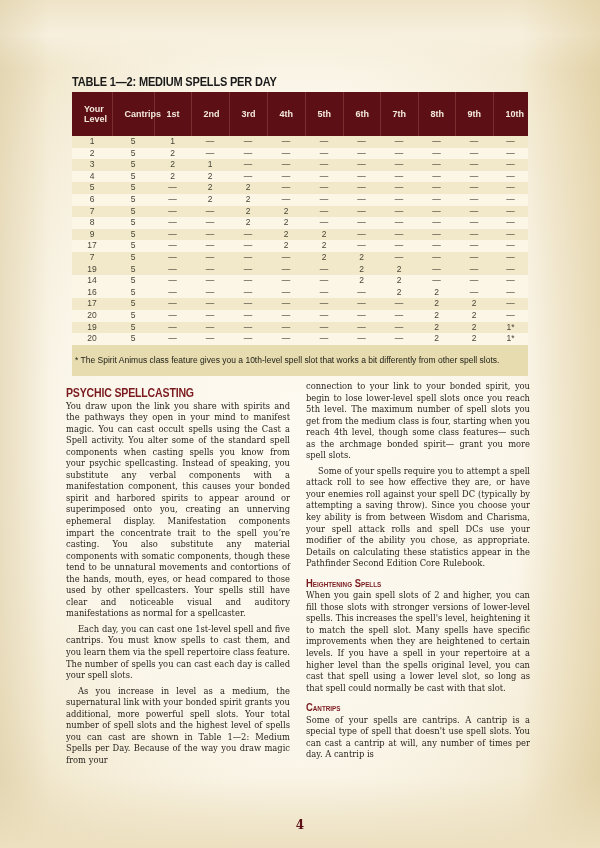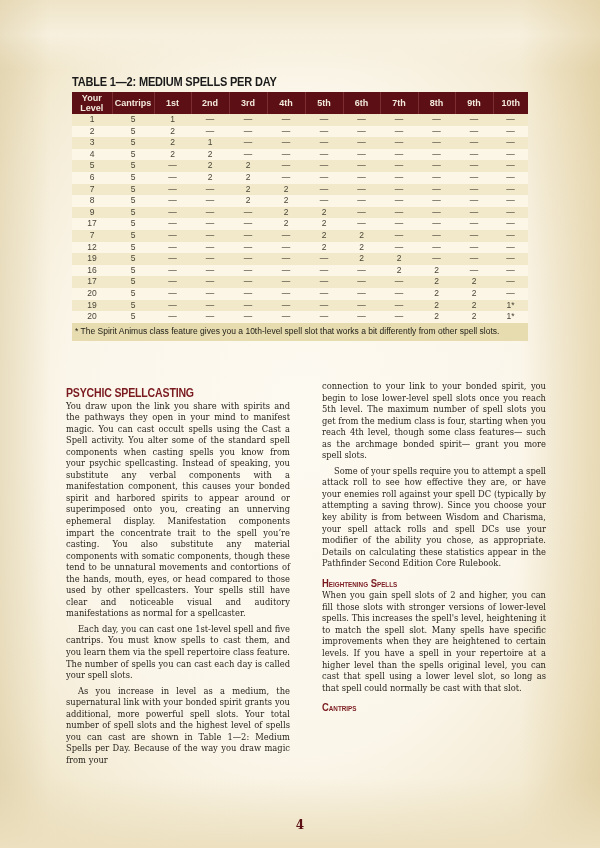--- a/index.html
+++ b/index.html
@@ -31,37 +31,37 @@
     font-size: 12.5px; color: #1a1a1a; letter-spacing: -0.2px;
     transform: scaleX(0.88); transform-origin: left;
   }
   table.spells {
     position: absolute; left: 72px; top: 92px; width: 456px;
     border-collapse: collapse; table-layout: fixed;
     font-family: "Liberation Sans", sans-serif;
   }
   table.spells th {
     background: #5c0f14; color: #f3e9dc; font-size: 9px; font-weight: bold;
-    height: 16px; padding: 1px; line-height: 10px; text-align: center;
+    height: 16px; padding: 12px; line-height: 10px; text-align: center;
     border-left: 1px solid #7b2d30;
   }
   table.spells th:first-child { border-left: none; }
   table.spells td {
     font-size: 8.5px; color: #4a4538; text-align: center; height: 11.6px;
     padding: 0; line-height: 11.6px;
   }
   table.spells tr.odd td { background: #f1e9c9; }
   table.spells tr.even td { background: #fcf6e7; }
   table.spells td.foot {
     background: #e6dcaf !important; text-align: left; color: #1e1c16;
-    font-size: 8.5px; padding-left: 3px; height: 18px; line-height: 13px;
+    font-size: 8.5px; padding-left: 3px; height: 31px; line-height: 13px;
   }
   .col { position: absolute; top: 380px; width: 224px; font-size: 8.35px; line-height: 11.55px; text-align: justify; }
   .col-left { left: 66px; top: 388px; }
-  .col-right { left: 306px; top: 381px; margin-left: 16px; }
+  .col-right { left: 306px; top: 381px; }
   .col p { margin: 0 0 4px 0; }
   .col p.indent { text-indent: 12px; }
   h2.section {
     margin: 0 0 1px 0; font-family: "Liberation Sans", sans-serif; font-weight: bold;
     font-size: 12px; color: #7a1a1f; letter-spacing: -0.2px;
     transform: scaleX(0.88); transform-origin: left;
   }
   h3.sub {
     margin: 8px 0 1px 0; font-family: "Liberation Sans", sans-serif; font-weight: bold;
     font-size: 10.5px; color: #7a1a1f; font-variant: small-caps;
@@ -261,36 +261,36 @@
         <td>—</td>
         <td>—</td>
         <td>—</td>
         <td>2</td>
         <td>2</td>
         <td>—</td>
         <td>—</td>
         <td>—</td>
         <td>—</td>
       </tr>
-      <tr class="even">
-        <td>12</td>
-        <td>5</td>
-        <td>—</td>
-        <td>—</td>
-        <td>—</td>
-        <td>—</td>
-        <td>2</td>
-        <td>2</td>
-        <td>—</td>
-        <td>—</td>
-        <td>—</td>
-        <td>—</td>
-      </tr>
       <tr class="odd">
         <td>19</td>
+        <td>5</td>
+        <td>—</td>
+        <td>—</td>
+        <td>—</td>
+        <td>—</td>
+        <td>—</td>
+        <td>2</td>
+        <td>2</td>
+        <td>—</td>
+        <td>—</td>
+        <td>—</td>
+      </tr>
+      <tr class="even">
+        <td>14</td>
         <td>5</td>
         <td>—</td>
         <td>—</td>
         <td>—</td>
         <td>—</td>
         <td>—</td>
         <td>2</td>
         <td>2</td>
         <td>—</td>
         <td>—</td>
@@ -380,15 +380,16 @@
   <p class="indent">Each day, you can cast one 1st-level spell and five cantrips. You must know spells to cast them, and you learn them via the spell repertoire class feature. The number of spells you can cast each day is called your spell slots.</p>
   <p class="indent">As you increase in level as a medium, the supernatural link with your bonded spirit grants you additional, more powerful spell slots. Your total number of spell slots and the highest level of spells you can cast are shown in Table 1—2: Medium Spells per Day. Because of the way you draw magic from your</p>
 </div>
 
 <div class="col col-right">
   <p>connection to your link to your bonded spirit, you begin to lose lower-level spell slots once you reach 5th level. The maximum number of spell slots you get from the medium class is four, starting when you reach 4th level, though some class features— such as the archmage bonded spirit— grant you more spell slots.</p>
   <p class="indent">Some of your spells require you to attempt a spell attack roll to see how effective they are, or have your enemies roll against your spell DC (typically by attempting a saving throw). Since you choose your key ability is from between Wisdom and Charisma, your spell attack rolls and spell DCs use your modifier of the ability you chose, as appropriate. Details on calculating these statistics appear in the Pathfinder Second Edition Core Rulebook.</p>
   <h3 class="sub">Heightening Spells</h3>
   <p>When you gain spell slots of 2 and higher, you can fill those slots with stronger versions of lower-level spells. This increases the spell's level, heightening it to match the spell slot. Many spells have specific improvements when they are heightened to certain levels. If you have a spell in your repertoire at a higher level than the spells original level, you can cast that spell using a lower level slot, so long as that spell could normally be cast with that slot.</p>
   <h3 class="sub">Cantrips</h3>
+  <p>Some of your spells are cantrips. A cantrip is a special type of spell that doesn't use spell slots. You can cast a cantrip at will, any number of times per day. A cantrip is</p>
 </div>
 
 <div class="page-number">4</div>
 
 </body></html>

